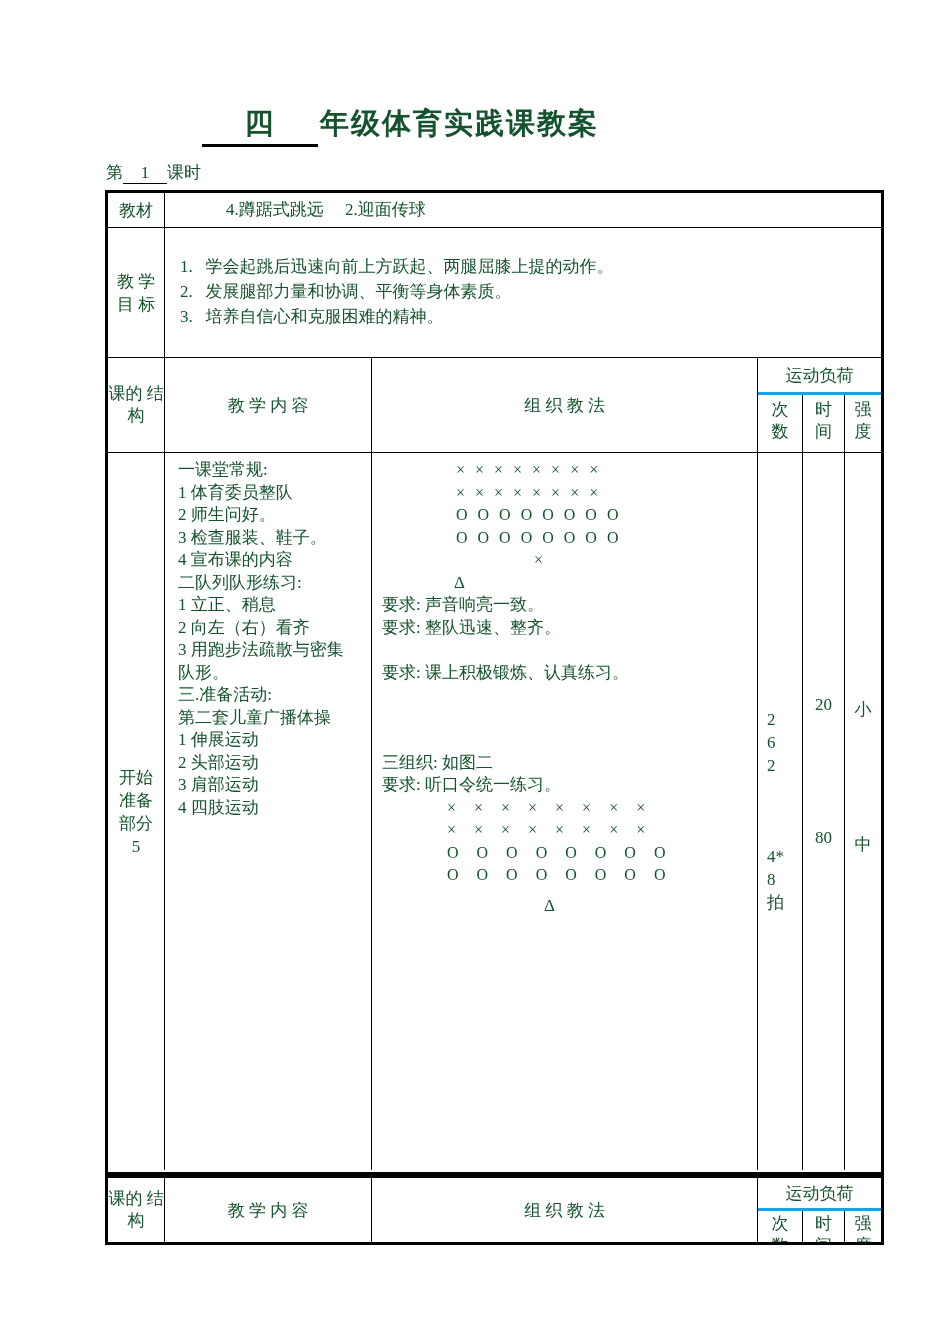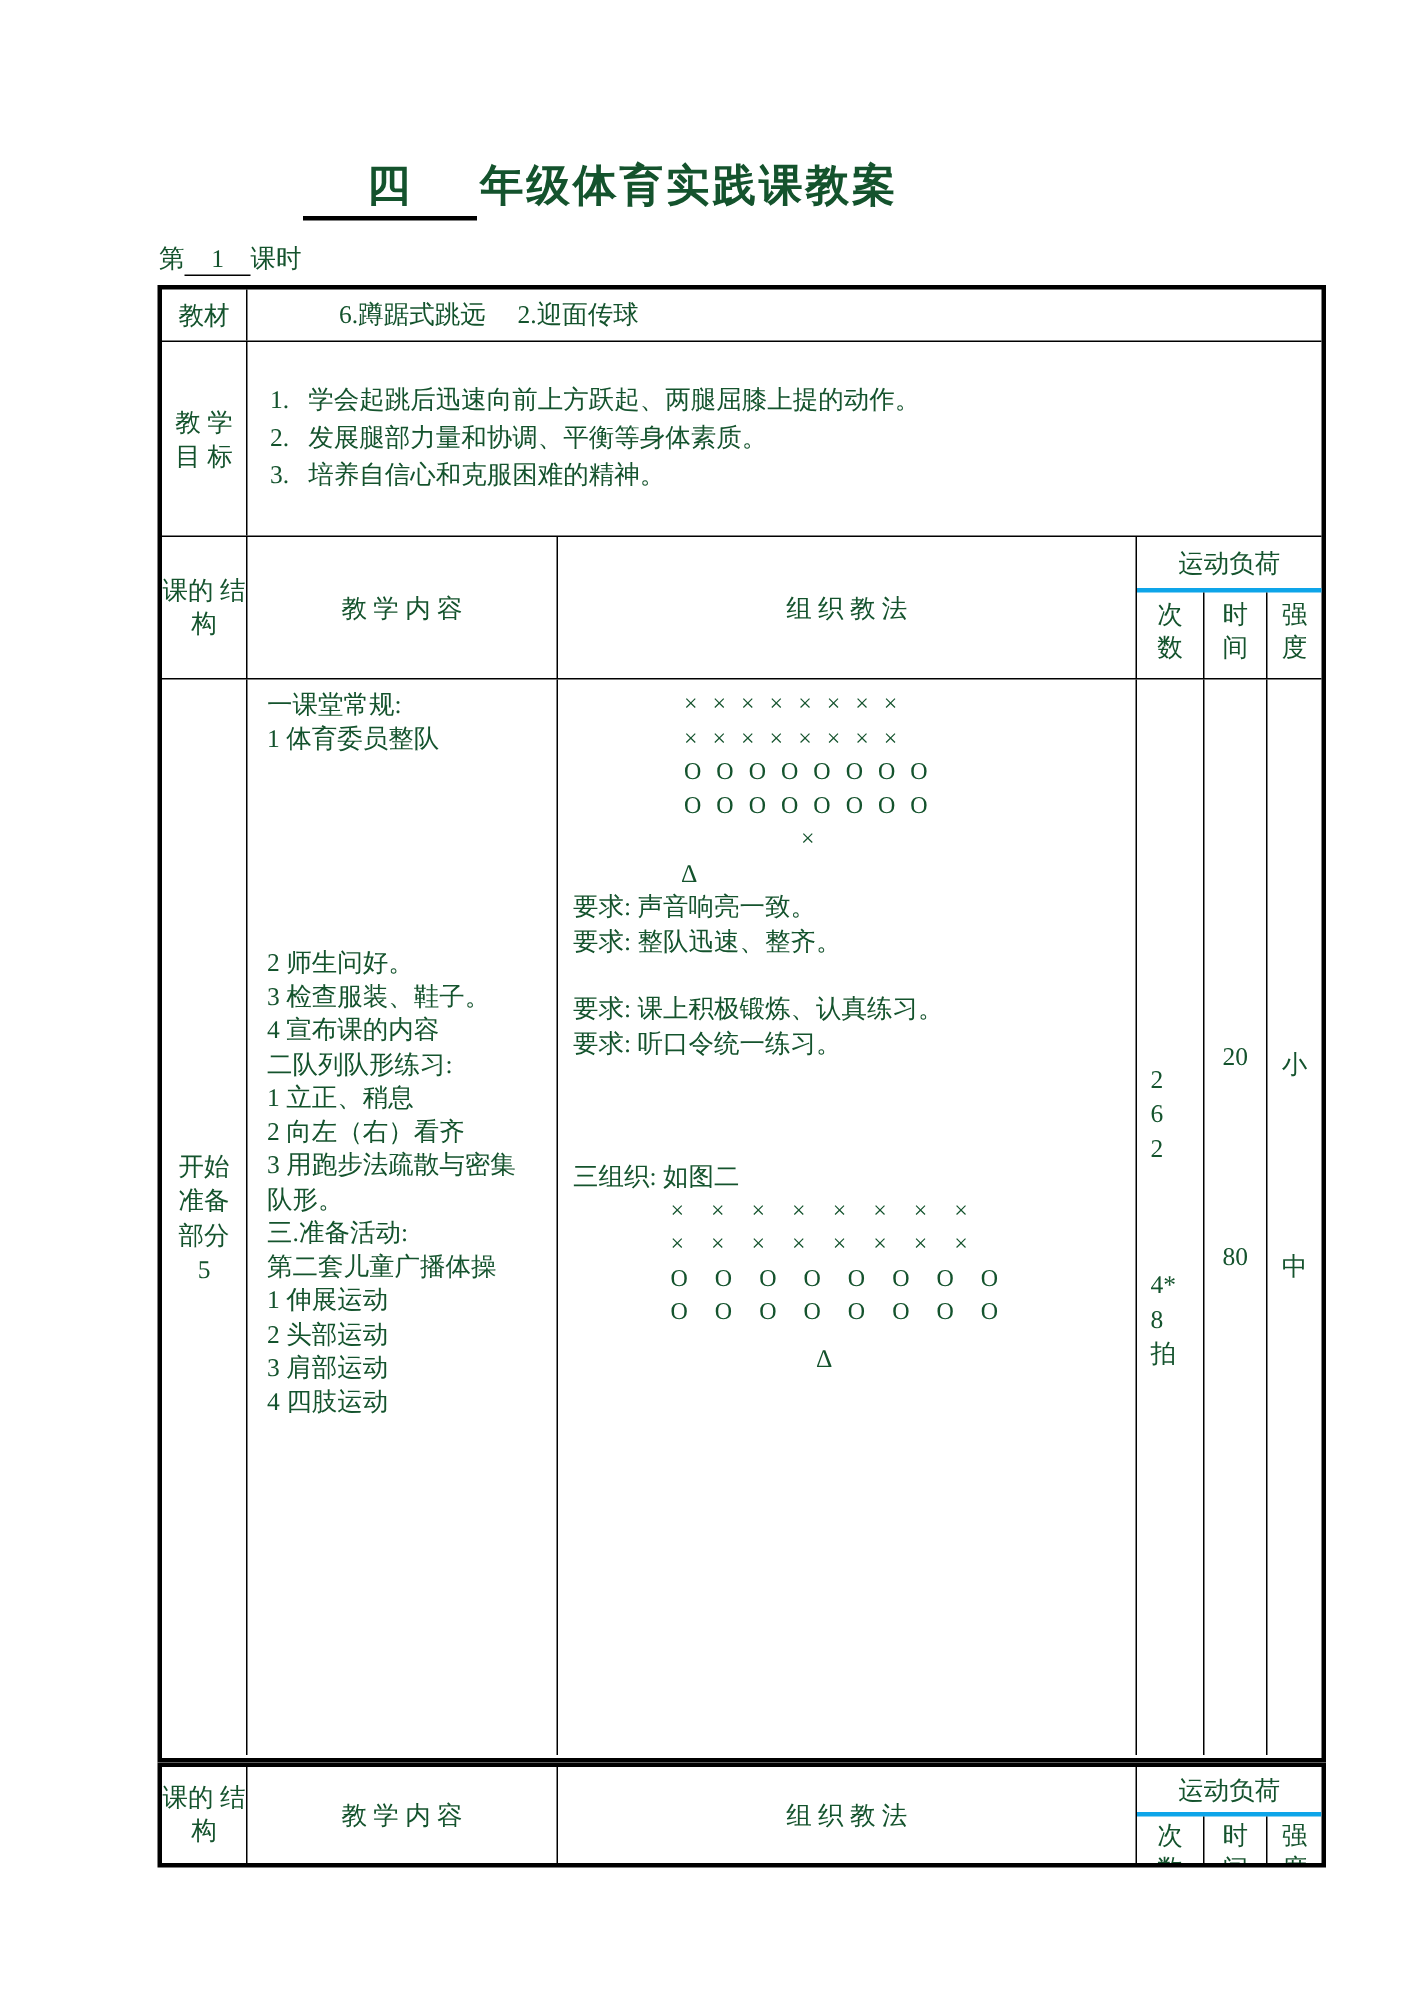--- a/index.html
+++ b/index.html
@@ -41,21 +41,21 @@
   .load-title{height:37px;line-height:35px;text-align:center;border-bottom:3px solid #0ea5e9;box-sizing:border-box;}
   .load-sub{flex:1;display:flex;}
   .load-sub .cell{text-align:center;padding-top:4px;line-height:22px;white-space:pre-wrap;}
   .sub1{width:45px;}.sub2{width:42px;}.sub3{flex:1;}
 
   .row-content{height:717px;font-size:17px;}
   .struct-cell{display:flex;align-items:center;justify-content:center;text-align:center;
                line-height:23px;white-space:pre-wrap;}
   .content-cell{padding:6px 4px 0 13px;}
   .lines{white-space:pre-wrap;line-height:22.5px;}
-  .content-rest{margin-top:127px;}
+  .content-rest{}
 
   .method-cell{padding:6px 4px 0 10px;line-height:22.5px;}
   .m-line{white-space:pre-wrap;}
   .figrow{padding-left:74px;font-size:16px;letter-spacing:3px;white-space:pre;}
   .figrow2{padding-left:65px;font-size:16px;letter-spacing:7px;white-space:pre;}
   .fig-single{padding-left:152px;font-size:16px;}
   .fig-delta{padding-left:72px;}
   .gap-blank{margin-top:23px;}
   .gap-big{margin-top:67px;}
   .fig-delta2{padding-left:162px;margin-top:8px;}
@@ -79,21 +79,21 @@
 <div class="page">
 
   <div class="doc-title"><span class="title-blank"><span>四</span></span><span>年级体育实践课教案</span></div>
 
   <div class="lesson-line"><span>第</span><span class="lesson-num">1</span><span>课时</span></div>
 
   <div class="tbl tbl-main">
 
     <div class="row row-jiaocai">
       <div class="cell w1 center">教材</div>
-      <div class="cell jiaocai-content">6.蹲踞式跳远     2.迎面传球</div>
+      <div class="cell jiaocai-content">4.蹲踞式跳远     2.迎面传球</div>
     </div>
 
     <div class="row row-mubiao">
       <div class="cell w1 center mubiao-label">教
 学
 目
 标</div>
       <div class="cell mubiao-content" style="flex:1">1.   学会起跳后迅速向前上方跃起、两腿屈膝上提的动作。
 2.   发展腿部力量和协调、平衡等身体素质。
 3.   培养自信心和克服困难的精神。</div>
@@ -145,22 +145,22 @@
       <div class="cell w3 method-cell">
         <div class="figrow">× × × × × × × ×</div>
         <div class="figrow">× × × × × × × ×</div>
         <div class="figrow">O O O O O O O O</div>
         <div class="figrow">O O O O O O O O</div>
         <div class="fig-single">×</div>
         <div class="fig-delta">Δ</div>
         <div class="m-line">要求: 声音响亮一致。</div>
         <div class="m-line">要求: 整队迅速、整齐。</div>
         <div class="m-line gap-blank">要求: 课上积极锻炼、认真练习。</div>
+        <div class="m-line gap-big">三组织: 如图二</div>
         <div class="m-line">要求: 听口令统一练习。</div>
-        <div class="m-line gap-big">三组织: 如图二</div>
         <div class="figrow2">× × × × × × × ×</div>
         <div class="figrow2">× × × × × × × ×</div>
         <div class="figrow2">O O O O O O O O</div>
         <div class="figrow2">O O O O O O O O</div>
         <div class="fig-delta2">Δ</div>
       </div>
 
       <div class="cell sub1 num-cell">
         <div class="cishu-block1">2
 6

